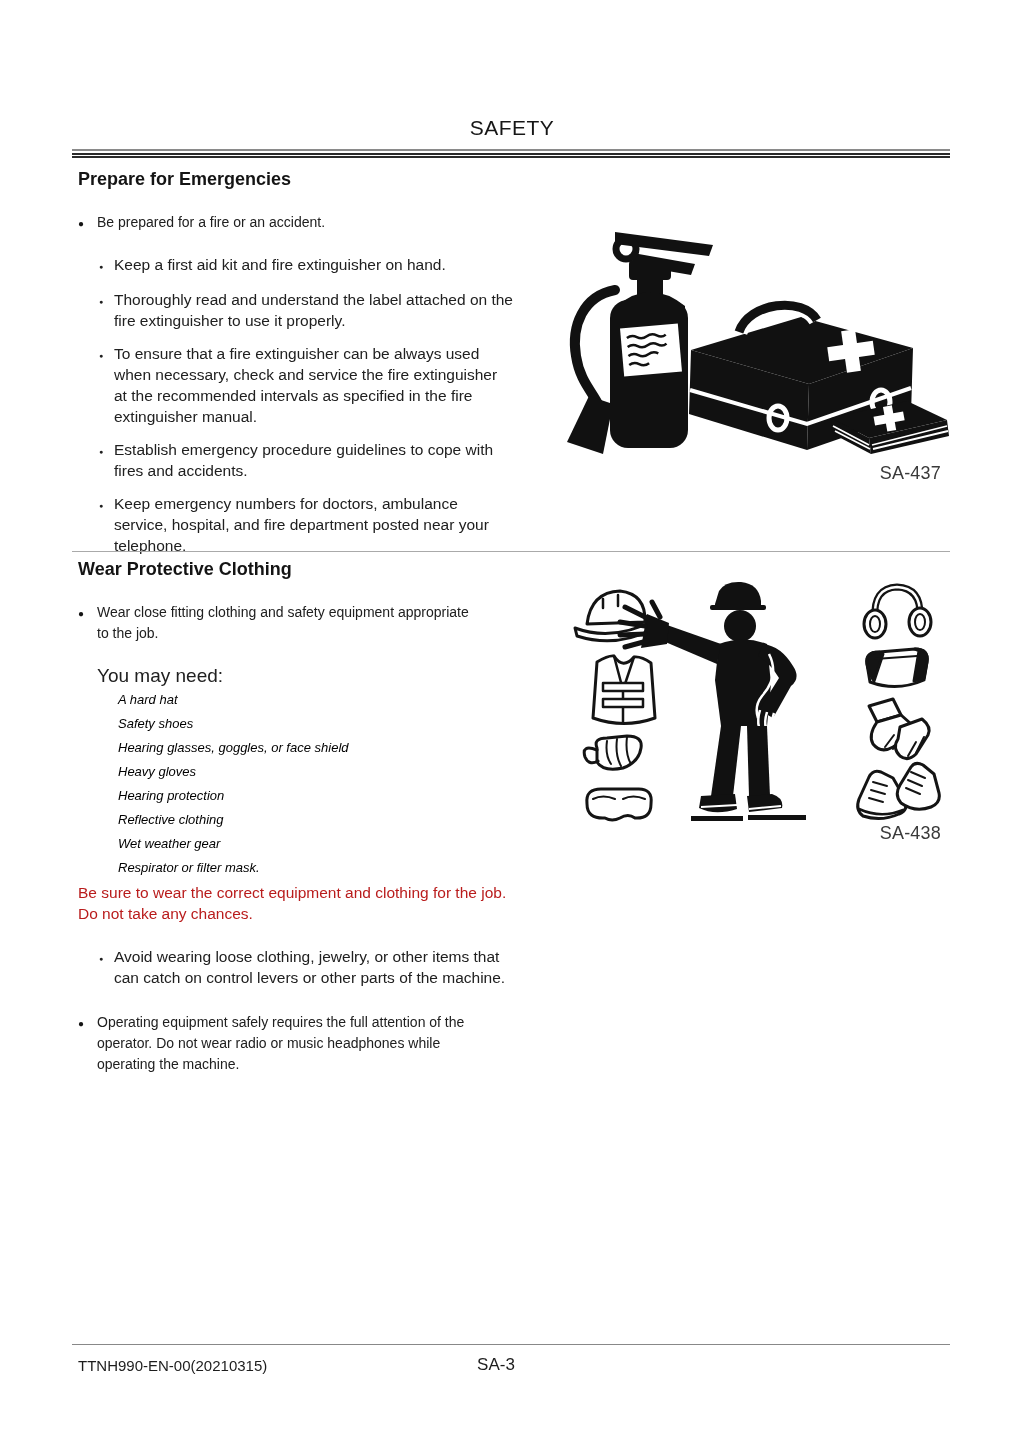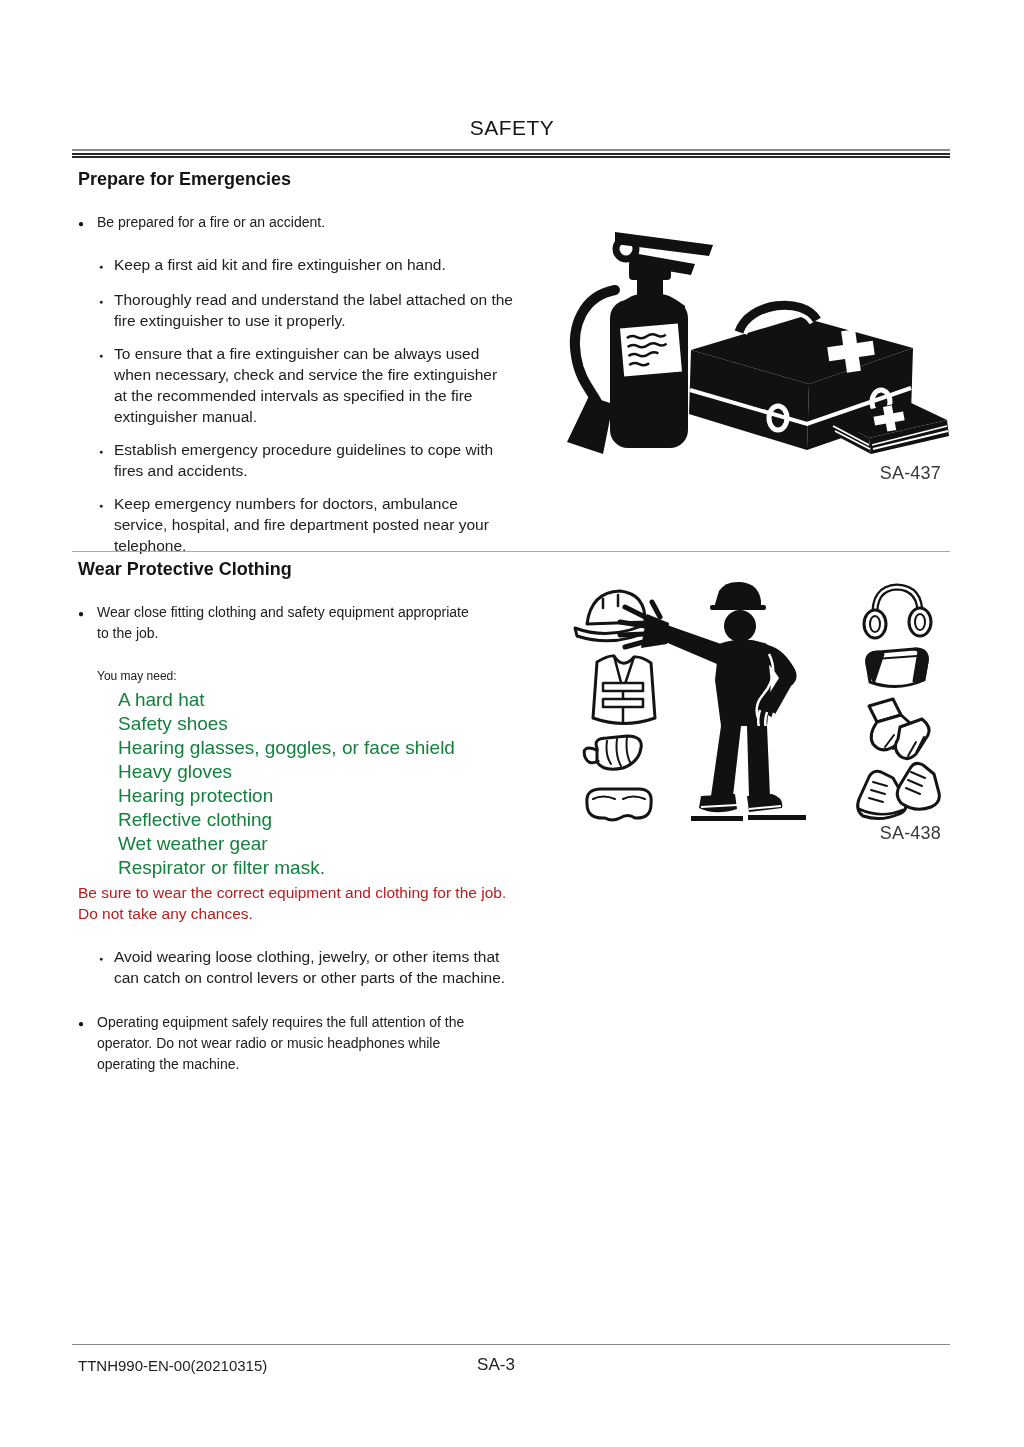--- a/index.html
+++ b/index.html
@@ -46,23 +46,23 @@
   }
   .bullet-text { font-size:14px; line-height:21px; color:#202020; width:380px; }
   .sub-list { margin:20px 0 0 21px; }
   .sub-row { display:flex;margin-top:12px; }
   .sub-marker {
     width:15px; flex:none; text-align:left;
     font-size:10px; line-height:21px; color:#202020; padding-top:1px;
   }
   .sub-text { font-size:15.5px; line-height:21px; color:#202020; width:400px; }
 
-  .need-intro { margin:20px 0 0 19px; font-size:12px; line-height:24px; color:#202020; }
+  .need-intro { margin:20px 0 0 19px; font-size:19px; line-height:24px; color:#202020; }
   .need-list { margin:0 0 0 40px; padding:0; list-style:none; }
-  .need-list li { font-size:19px; line-height:24px; color:#15803d; }
+  .need-list li { font-size:13px; line-height:24px; color:#000000;font-style:italic; }
 
   .note-par { margin-top:2px; font-size:15.5px; line-height:21px; color:#b91c1c; width:440px; }
 
   .divider {
     position:absolute; top:551px; left:72px; right:74px;
     border-top:1.5px solid #aaaaaa;
   }
 
   
   .figure { position:absolute; left:563px; width:392px; }

